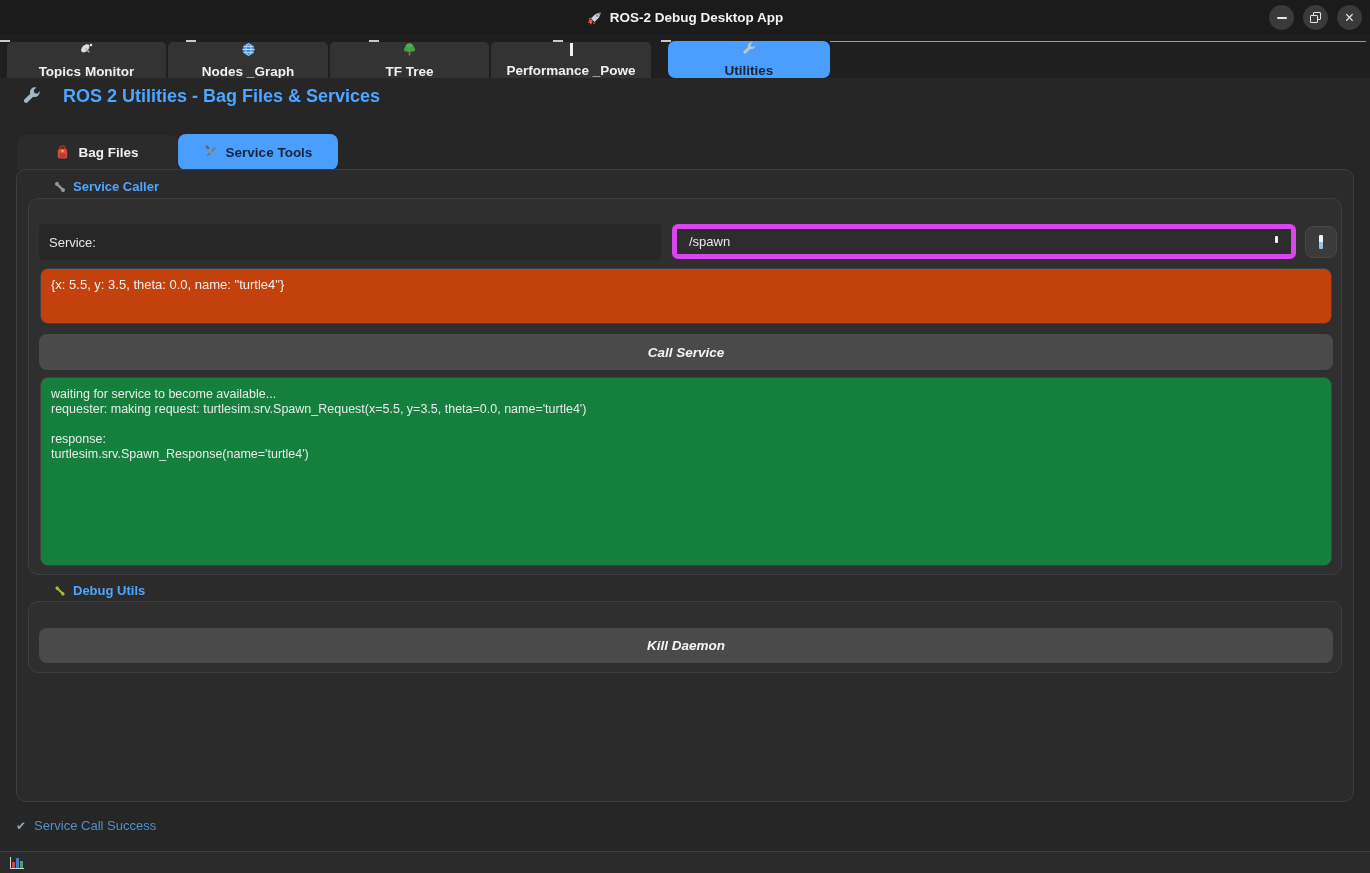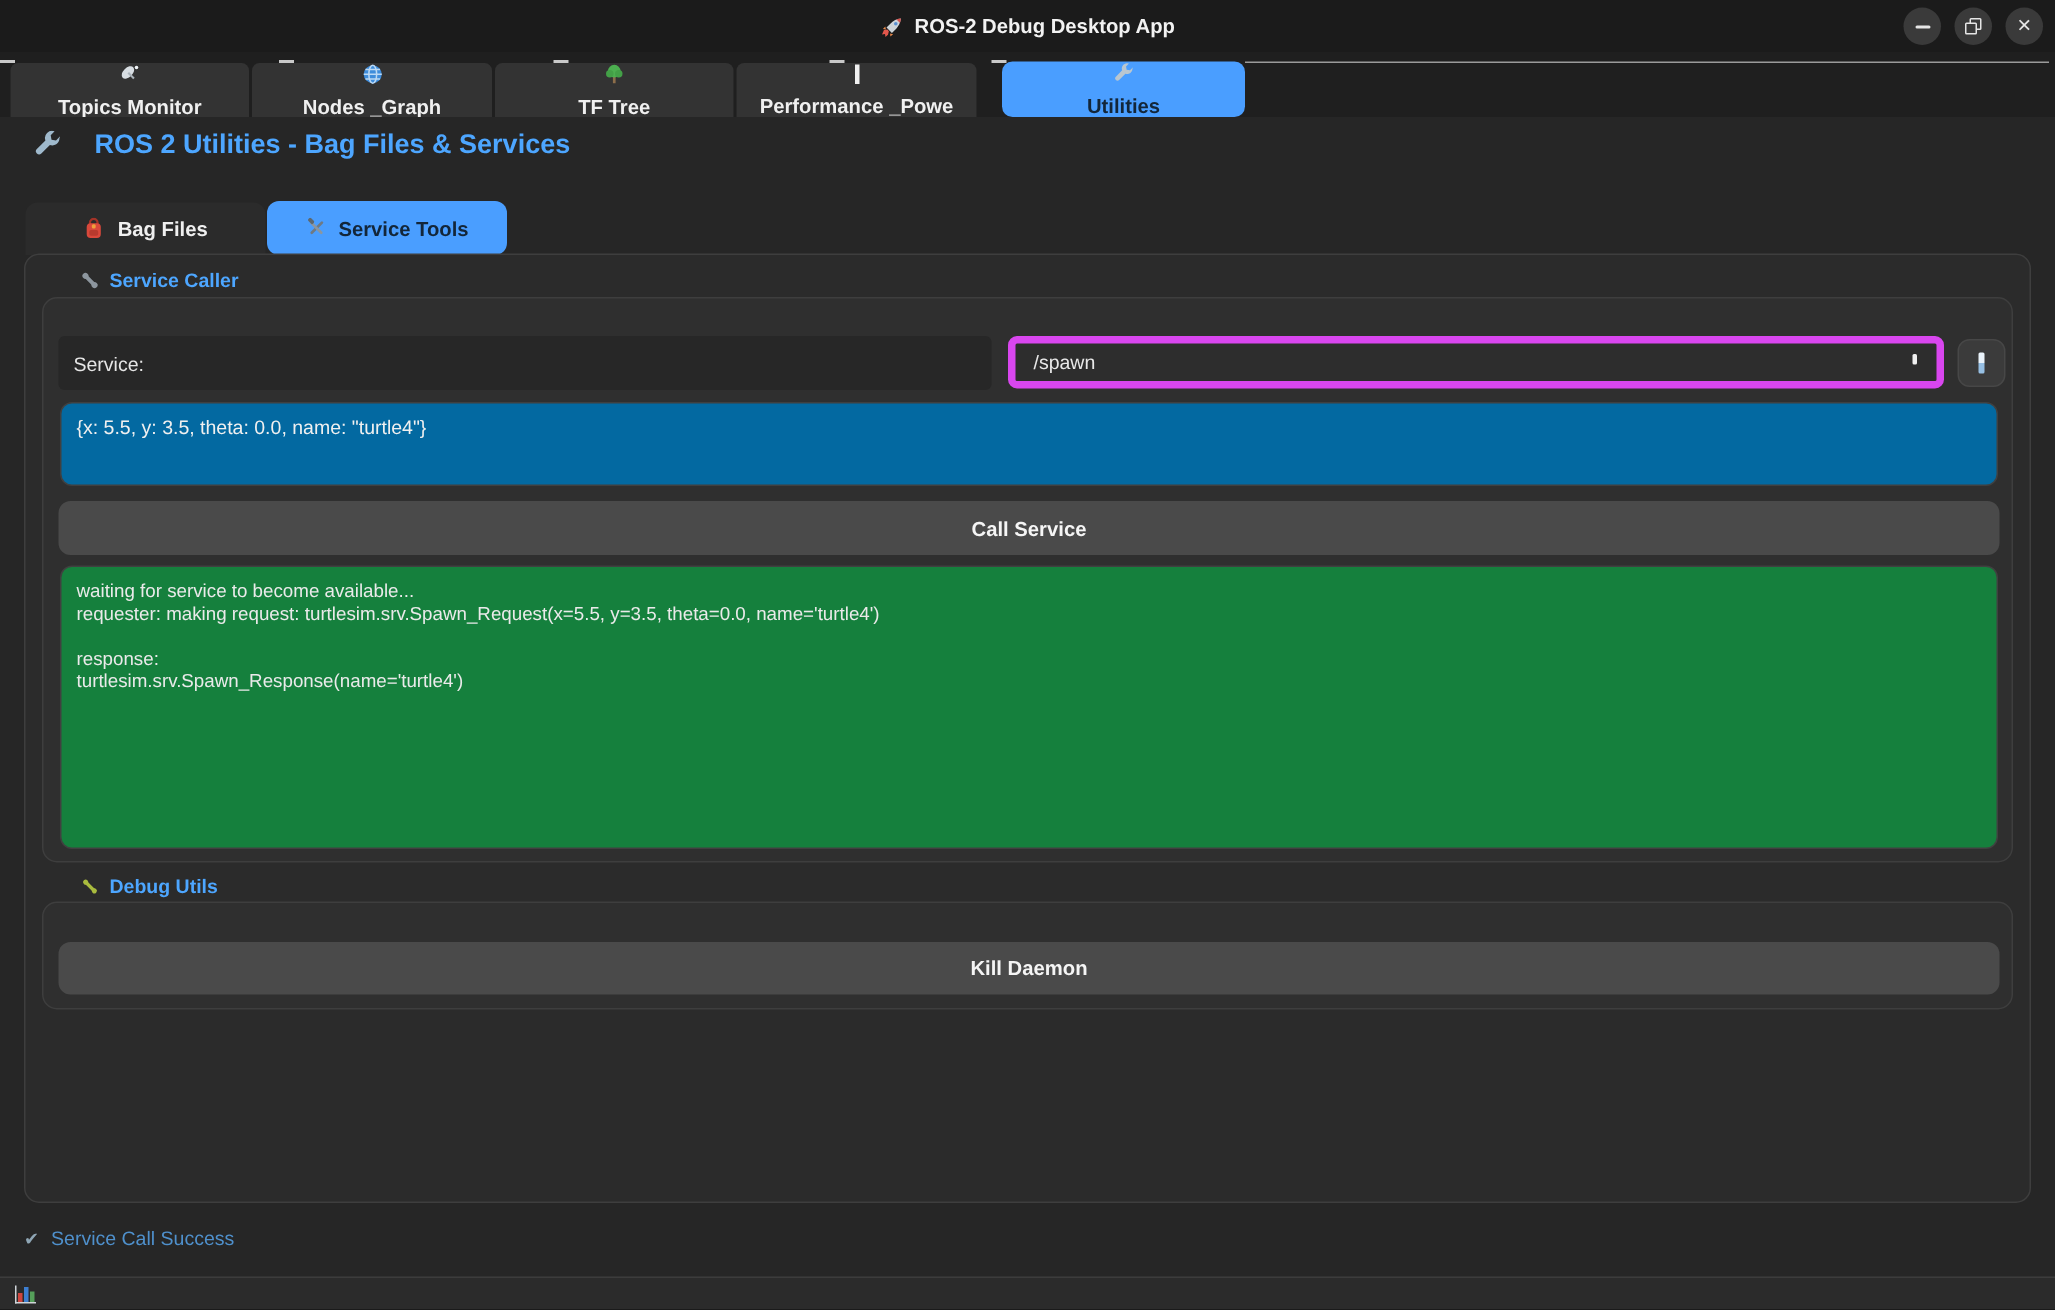--- a/index.html
+++ b/index.html
@@ -65,27 +65,27 @@
     display:flex; align-items:center; padding-left:12px; font-size:13px; color:#e8e8e8;
     cursor:default; }
   .dropdown .tick { position:absolute; right:13px; top:7px; width:3px; height:7px;
     background:#f0f0f0; border-radius:1px; }
   .refresh-btn { position:absolute; left:1276px; top:27px; width:32px; height:32px;
     background:#3b3b3b; border:1px solid #474747; border-radius:8px;
     display:flex; align-items:center; justify-content:center; cursor:default; }
   .refresh-glyph { display:block; width:4px; height:14px; border-radius:1px;
     background:linear-gradient(#eaf3fb 0 50%, #96bfe3 50% 100%); }
   .req-area { position:absolute; left:11px; top:69px; width:1292px; height:56px;
-    background:#0369a1; border:1px solid #404040; border-radius:8px;
+    background:#c2410c; border:1px solid #404040; border-radius:8px;
     padding:8px 10px; font-family:"Liberation Sans", sans-serif; font-size:13px;
     color:#f0f0f0; resize:none; outline:none; }
   .big-btn { position:absolute; left:10px; width:1294px; height:36px;
     background:#4a4a4a; border:none; border-radius:8px; font-family:"Liberation Sans", sans-serif;
     font-weight:bold; font-size:13.5px; color:#f5f5f5; cursor:default;
-    display:flex; align-items:center; justify-content:center; }
+    display:flex; align-items:center; justify-content:center;font-style:italic; }
   .call-btn { top:135px; }
   .kill-btn { top:26px; height:35px; }
   .out-area { position:absolute; left:11px; top:178px; width:1292px; height:189px;
     background:#15803d; border:1px solid #404040; border-radius:8px;
     padding:9px 10px; font-size:12.5px; line-height:15px; color:#eaeaea;
     white-space:pre-wrap; overflow:hidden; }
   
   .success-row { position:absolute; left:16px; top:818px; display:flex;
     align-items:center; gap:8px; font-size:13px; color:#4f90cc; }
   .check-glyph { color:#8fa6b5; font-size:12px; }

